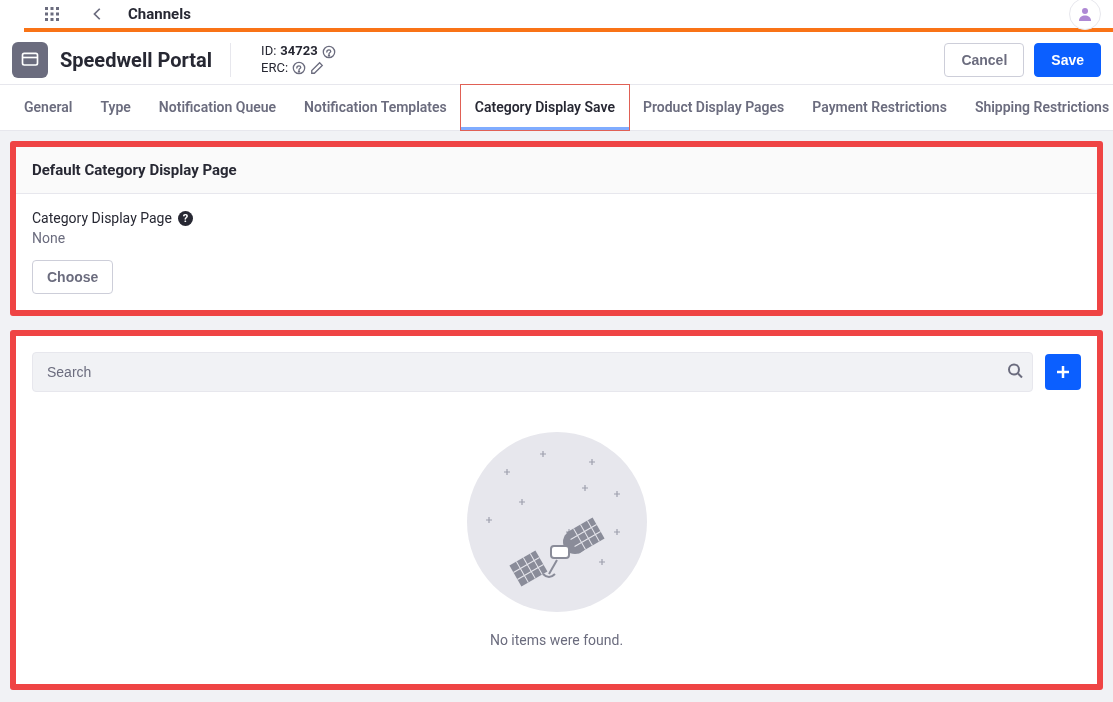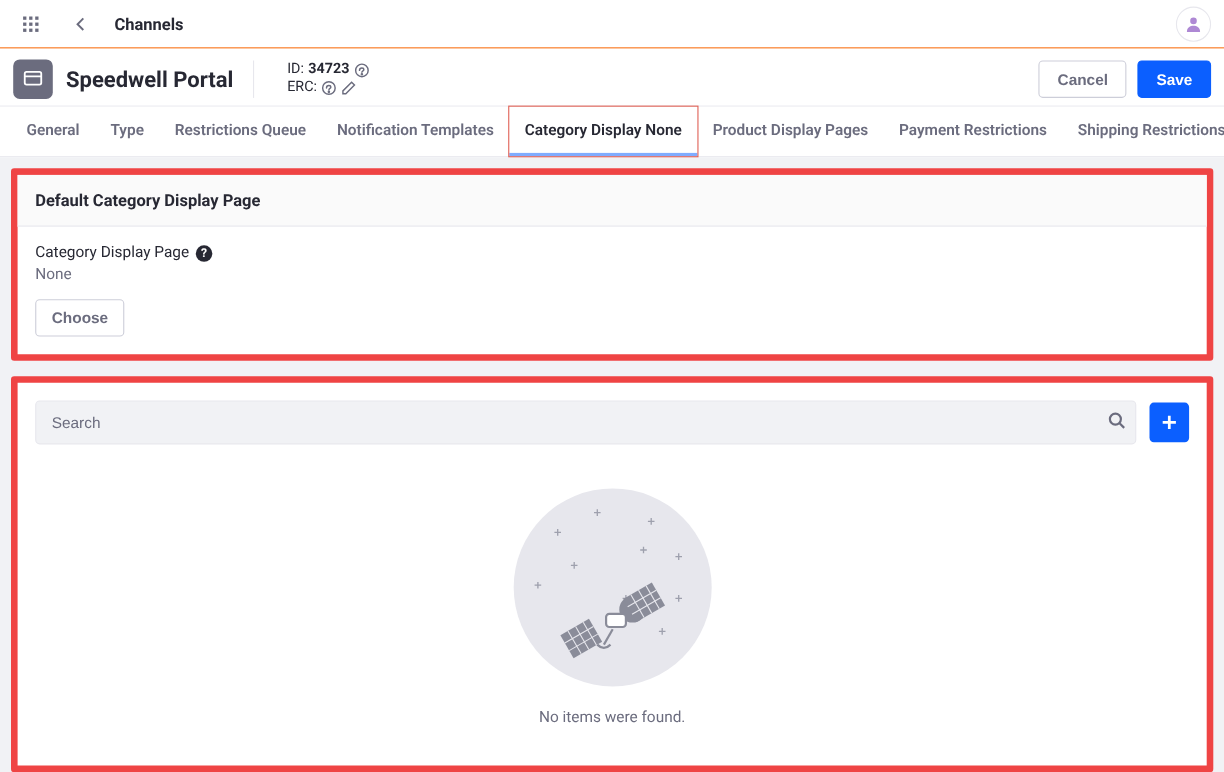--- a/index.html
+++ b/index.html
@@ -9,23 +9,24 @@
     color: #272833;
     background: #fff;
     width: 1113px;
   }
 
   
   .topbar {
     display: flex;
     align-items: center;
     justify-content: space-between;
-    height: 44px;
+    height: 32px;
     padding: 0 12px;
-    border-bottom: 1px solid #f97316;
+    border-bottom: 4px solid #f97316;
+    margin-left: 24px;
   }
   .topbar-left {
     display: flex;
     align-items: center;
     gap: 14px;
   }
   .icon-btn {
     display: inline-flex;
     align-items: center;
     justify-content: center;
@@ -324,23 +325,23 @@
   </div>
   <div class="header-right">
     <button class="btn btn-secondary">Cancel</button>
     <button class="btn btn-primary">Save</button>
   </div>
 </div>
 
 <div class="tabs">
   <div class="tab">General</div>
   <div class="tab">Type</div>
-  <div class="tab">Restrictions Queue</div>
+  <div class="tab">Notification Queue</div>
   <div class="tab">Notification Templates</div>
-  <div class="tab active highlighted">Category Display None</div>
+  <div class="tab active highlighted">Category Display Save</div>
   <div class="tab">Product Display Pages</div>
   <div class="tab">Payment Restrictions</div>
   <div class="tab">Shipping Restrictions</div>
 </div>
 
 <div class="main-bg">
 
   <div class="panel">
     <div class="panel-header">Default Category Display Page</div>
     <div class="panel-body">

